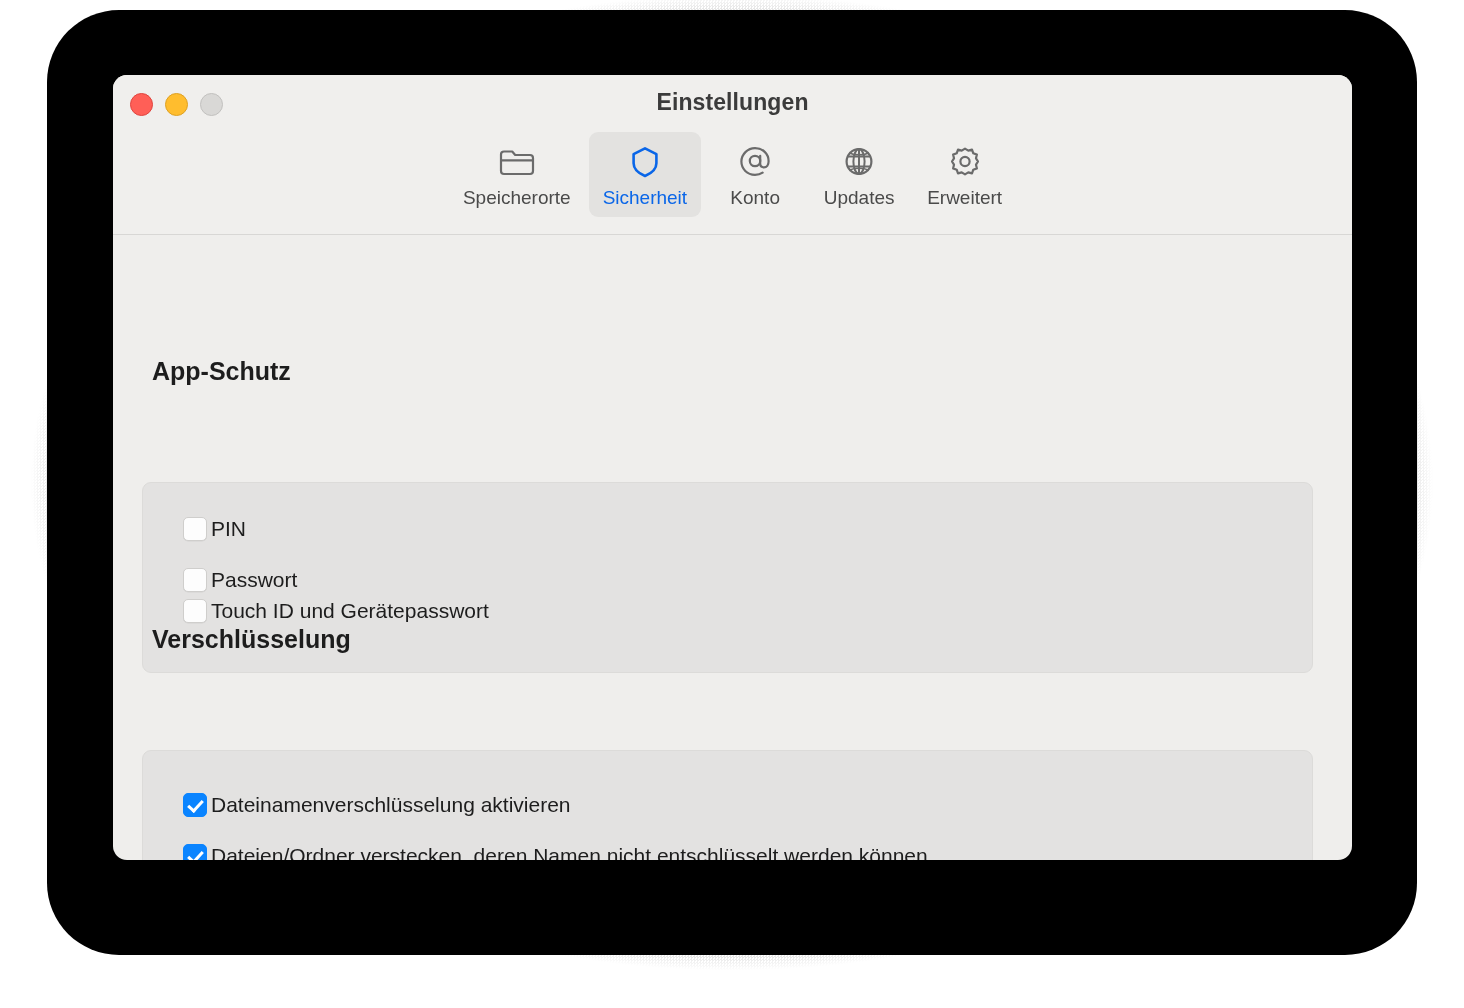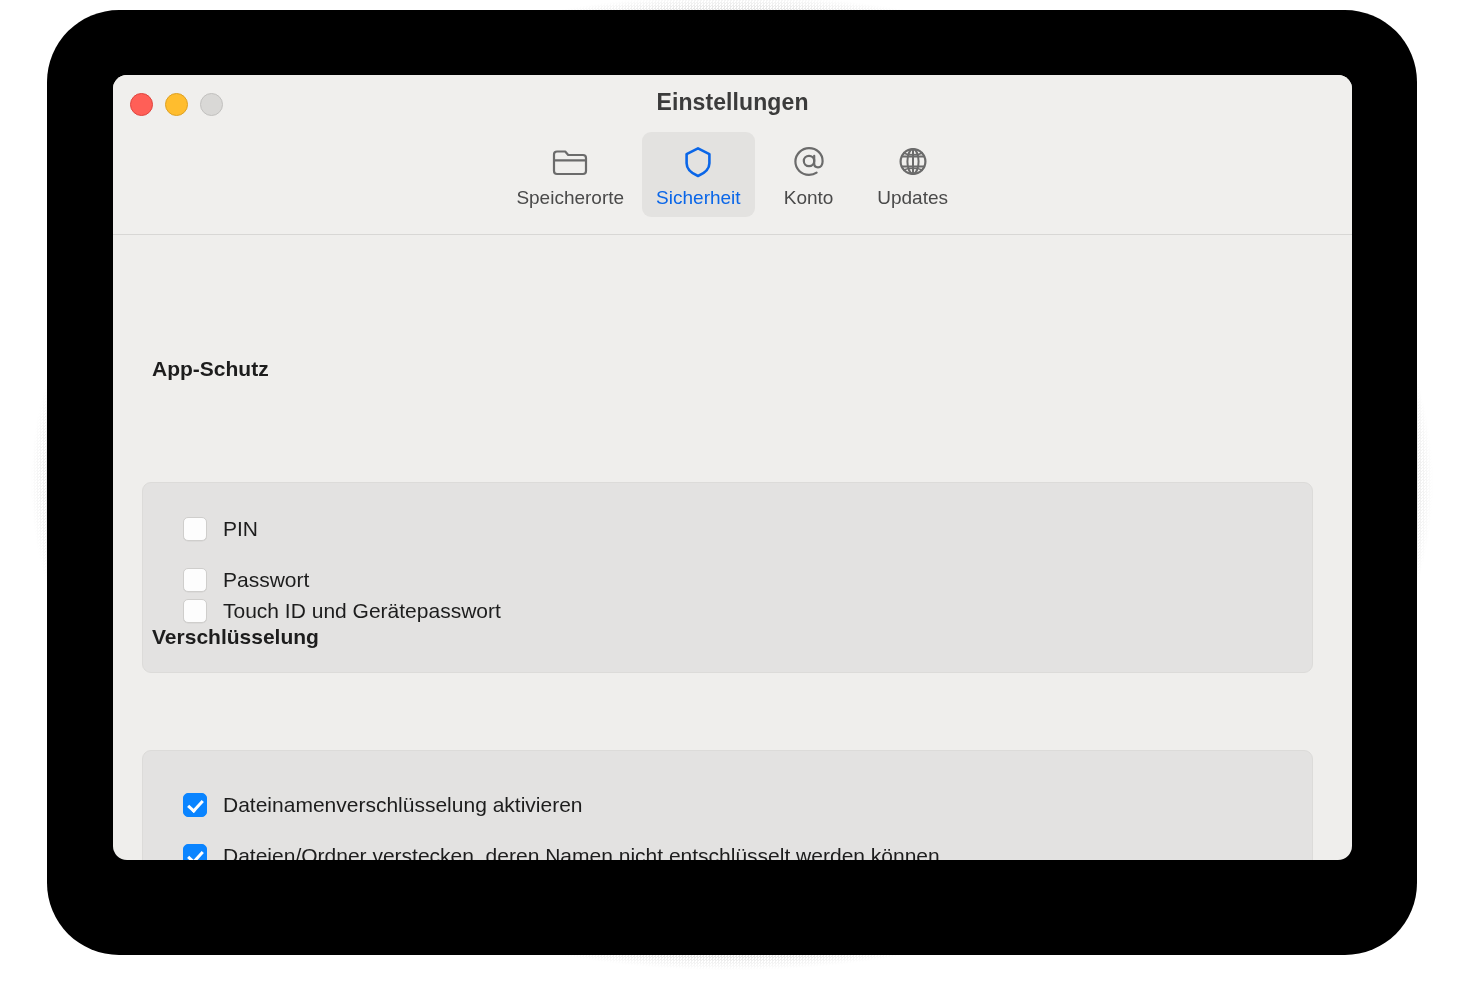--- a/index.html
+++ b/index.html
@@ -133,36 +133,36 @@
   }
   .tab.selected .tab-label { color: #0a66e8; }
 
   
   .content {
     position: relative;
     padding: 0;
   }
   .section-title {
     position: absolute;
-    font-size: 21px;
+    font-size: 25px;
     font-weight: bold;
     color: #1d1d1d;
   }
   .groupbox {
     position: absolute;
     background: #e3e2e1;
     border: 1px solid #dcdbd9;
     border-radius: 9px;
     box-sizing: border-box;
   }
   .row {
     position: absolute;
     display: flex;
     align-items: center;
-    gap: 16px;
+    gap: 4px;
   }
   .checkbox {
     width: 24px;
     height: 24px;
     border-radius: 5px;
     box-sizing: border-box;
     flex: 0 0 auto;
     position: relative;
   }
   .checkbox.off {
@@ -249,20 +249,29 @@
             <circle cx="20" cy="16.5" r="12.4" stroke="currentColor" stroke-width="2.2"></circle>
             <ellipse cx="20" cy="16.5" rx="5.6" ry="12.4" stroke="currentColor" stroke-width="2.0"></ellipse>
             <path d="M8.2 11.6 H31.8 M8.2 21.4 H31.8 M20 4.1 V28.9" stroke="currentColor" stroke-width="2.0"></path>
             <path d="M10.3 7.4 C14 10.6 26 10.6 29.7 7.4" stroke="currentColor" stroke-width="1.6"></path>
             <path d="M10.3 25.6 C14 22.4 26 22.4 29.7 25.6" stroke="currentColor" stroke-width="1.6"></path>
           </svg>
         </span>
         <span class="tab-label">Updates</span>
       </div>
 
+      <div class="tab">
+        <span class="tab-icon">
+          <svg width="40" height="34" viewBox="0 0 40 34" fill="none">
+            <path d="M20 3.6 L23.3 5.6 L27 4.6 L28.3 8.3 L31.9 9.6 L31 13.3 L33 16.5 L31 19.7 L31.9 23.4 L28.3 24.7 L27 28.4 L23.3 27.4 L20 29.4 L16.7 27.4 L13 28.4 L11.7 24.7 L8.1 23.4 L9 19.7 L7 16.5 L9 13.3 L8.1 9.6 L11.7 8.3 L13 4.6 L16.7 5.6 Z" stroke="currentColor" stroke-width="2.2" stroke-linejoin="round"></path>
+            <circle cx="20" cy="16.5" r="4.6" stroke="currentColor" stroke-width="2.2"></circle>
+          </svg>
+        </span>
+        <span class="tab-label">Erweitert</span>
+      </div>
 
     </div>
   </div>
 
   <div class="content">
 
     <div class="section-title" style="left:39px; top:122px;">App-Schutz</div>
 
     <div class="groupbox" style="left:29px; top:247px; width:1171px; height:191px;"></div>
 

